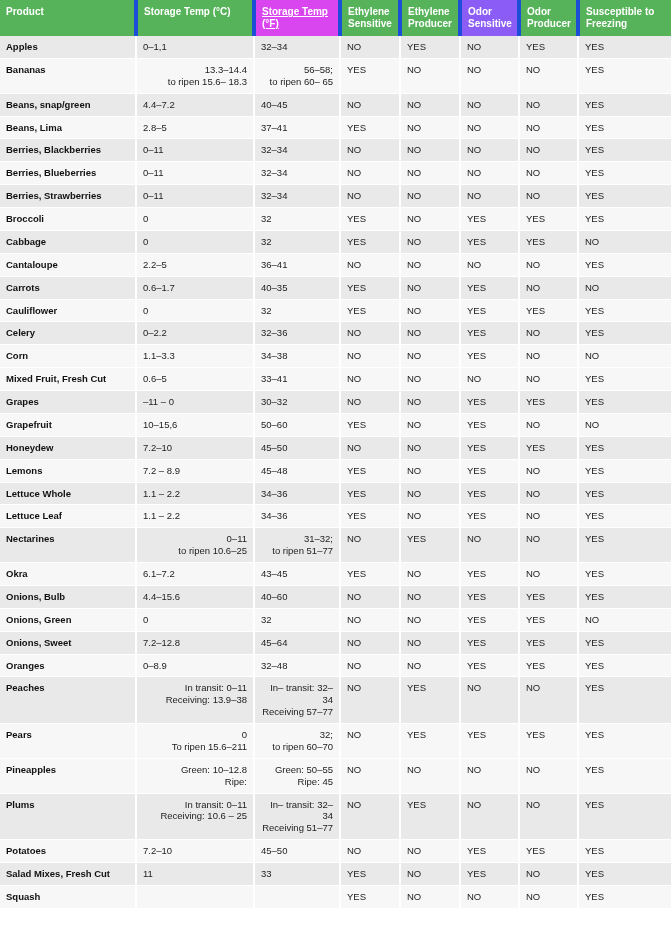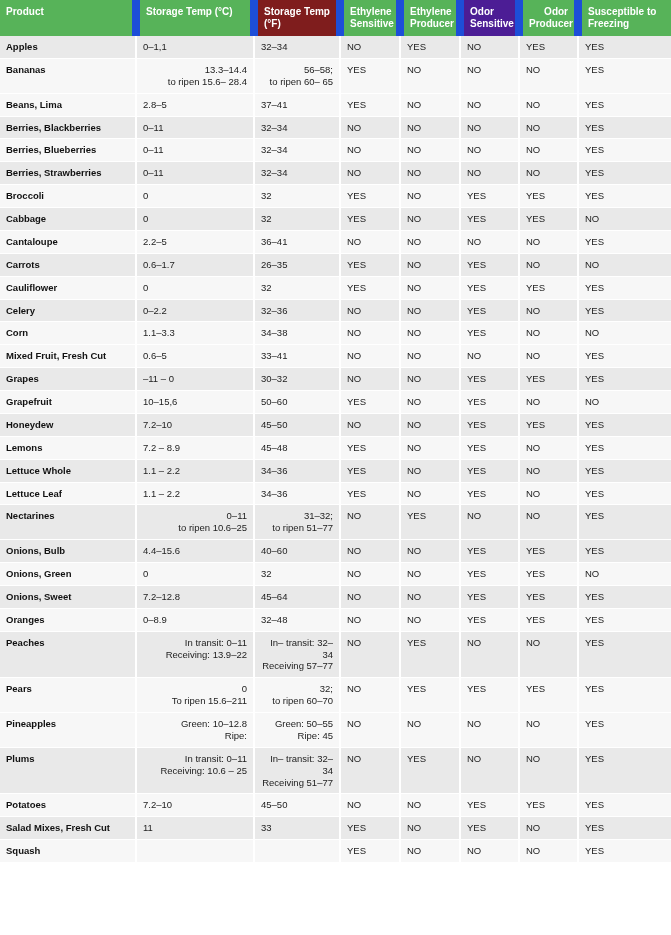--- a/index.html
+++ b/index.html
@@ -20,21 +20,21 @@
   }
   #produce-table th {
     background: #57b359;
     color: #ffffff;
     font-size: 10px;
     font-weight: bold;
     text-align: left;
     vertical-align: top;
     padding: 6px 6px 7px 6px;
     line-height: 1.15;
-    border-right: 8px solid #1d4ed8;
+    border-right: 4px solid #1d4ed8;
   }
   #produce-table th:last-child {
     border-right: none;
   }
   #produce-table td {
     font-size: 9.5px;
     color: #222222;
     vertical-align: top;
     padding: 5px 6px 5px 6px;
     line-height: 1.25;
@@ -83,50 +83,60 @@
     <col class="col-es">
     <col class="col-ep">
     <col class="col-os">
     <col class="col-op">
     <col class="col-sf">
   </colgroup>
   <thead>
     <tr>
         <th style="background: rgb(87, 179, 89);">Product</th>
         <th style="background: rgb(87, 179, 89); margin-top: 16px;">Storage Temp (°C)</th>
-        <th style="background: #7f1d1d;">Storage Temp (°F)</th>
+        <th style="background: #d946ef; text-decoration: underline;">Storage Temp (°F)</th>
         <th style="background: rgb(87, 179, 89);">Ethylene Sensitive</th>
         <th style="background: rgb(87, 179, 89);">Ethylene Producer</th>
-        <th style="background: #4c1d95;">Odor Sensitive</th>
-        <th style="background: rgb(87, 179, 89); text-align: right;">Odor Producer</th>
+        <th style="background: #8b5cf6;">Odor Sensitive</th>
+        <th style="background: rgb(87, 179, 89);">Odor Producer</th>
         <th style="background: rgb(87, 179, 89);">Susceptible to Freezing</th>
       </tr>
   </thead>
   <tbody>
       <tr class="row-odd">
         <td class="c-product">Apples</td>
         <td class="c-center">0–1,1</td>
         <td class="c-center">32–34</td>
         <td class="c-center">NO</td>
         <td class="c-center">YES</td>
         <td class="c-center">NO</td>
         <td class="c-center">YES</td>
         <td class="c-center">YES</td>
       </tr>
       <tr class="row-even">
         <td class="c-product">Bananas</td>
         <td class="c-center">
           <span class="cellline">13.3–14.4</span>
-          <span class="cellline">to ripen 15.6– 28.4</span>
+          <span class="cellline">to ripen 15.6– 18.3</span>
         </td>
         <td class="c-center">
           <span class="cellline">56–58;</span>
           <span class="cellline">to ripen 60– 65</span>
         </td>
         <td class="c-center">YES</td>
+        <td class="c-center">NO</td>
+        <td class="c-center">NO</td>
+        <td class="c-center">NO</td>
+        <td class="c-center">YES</td>
+      </tr>
+      <tr class="row-odd">
+        <td class="c-product">Beans, snap/green</td>
+        <td class="c-center">4.4–7.2</td>
+        <td class="c-center">40–45</td>
+        <td class="c-center">NO</td>
         <td class="c-center">NO</td>
         <td class="c-center">NO</td>
         <td class="c-center">NO</td>
         <td class="c-center">YES</td>
       </tr>
       <tr class="row-even">
         <td class="c-product">Beans, Lima</td>
         <td class="c-center">2.8–5</td>
         <td class="c-center">37–41</td>
         <td class="c-center">YES</td>
@@ -191,21 +201,21 @@
         <td class="c-center">36–41</td>
         <td class="c-center">NO</td>
         <td class="c-center">NO</td>
         <td class="c-center">NO</td>
         <td class="c-center">NO</td>
         <td class="c-center">YES</td>
       </tr>
       <tr class="row-odd">
         <td class="c-product">Carrots</td>
         <td class="c-center">0.6–1.7</td>
-        <td class="c-center">26–35</td>
+        <td class="c-center">40–35</td>
         <td class="c-center">YES</td>
         <td class="c-center">NO</td>
         <td class="c-center">YES</td>
         <td class="c-center">NO</td>
         <td class="c-center">NO</td>
       </tr>
       <tr class="row-even">
         <td class="c-product">Cauliflower</td>
         <td class="c-center">0</td>
         <td class="c-center">32</td>
@@ -314,20 +324,30 @@
         <td class="c-center">
           <span class="cellline">31–32;</span>
           <span class="cellline">to ripen 51–77</span>
         </td>
         <td class="c-center">NO</td>
         <td class="c-center">YES</td>
         <td class="c-center">NO</td>
         <td class="c-center">NO</td>
         <td class="c-center">YES</td>
       </tr>
+      <tr class="row-even">
+        <td class="c-product">Okra</td>
+        <td class="c-center">6.1–7.2</td>
+        <td class="c-center">43–45</td>
+        <td class="c-center">YES</td>
+        <td class="c-center">NO</td>
+        <td class="c-center">YES</td>
+        <td class="c-center">NO</td>
+        <td class="c-center">YES</td>
+      </tr>
       <tr class="row-odd">
         <td class="c-product">Onions, Bulb</td>
         <td class="c-center">4.4–15.6</td>
         <td class="c-center">40–60</td>
         <td class="c-center">NO</td>
         <td class="c-center">NO</td>
         <td class="c-center">YES</td>
         <td class="c-center">YES</td>
         <td class="c-center">YES</td>
       </tr>
@@ -358,21 +378,21 @@
         <td class="c-center">NO</td>
         <td class="c-center">NO</td>
         <td class="c-center">YES</td>
         <td class="c-center">YES</td>
         <td class="c-center">YES</td>
       </tr>
       <tr class="row-odd">
         <td class="c-product">Peaches</td>
         <td class="c-center">
           <span class="cellline">In transit: 0–11</span>
-          <span class="cellline">Receiving: 13.9–22</span>
+          <span class="cellline">Receiving: 13.9–38</span>
         </td>
         <td class="c-center">
           <span class="cellline">In– transit: 32–34</span>
           <span class="cellline">Receiving 57–77</span>
         </td>
         <td class="c-center">NO</td>
         <td class="c-center">YES</td>
         <td class="c-center">NO</td>
         <td class="c-center">NO</td>
         <td class="c-center">YES</td>

